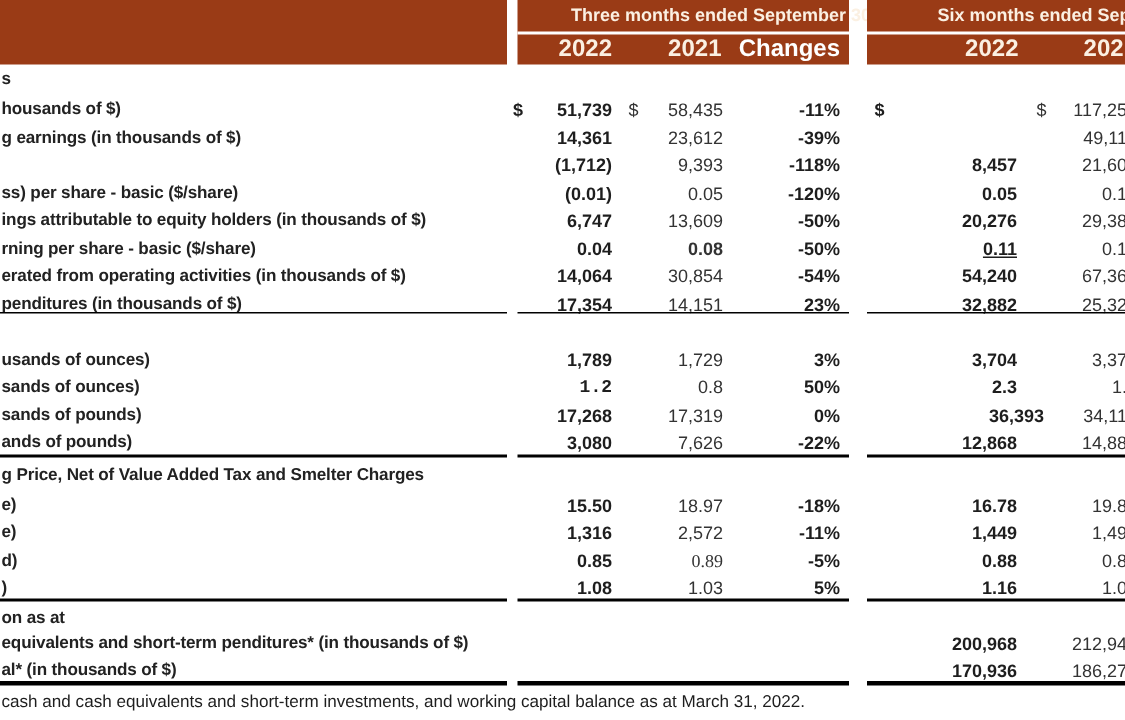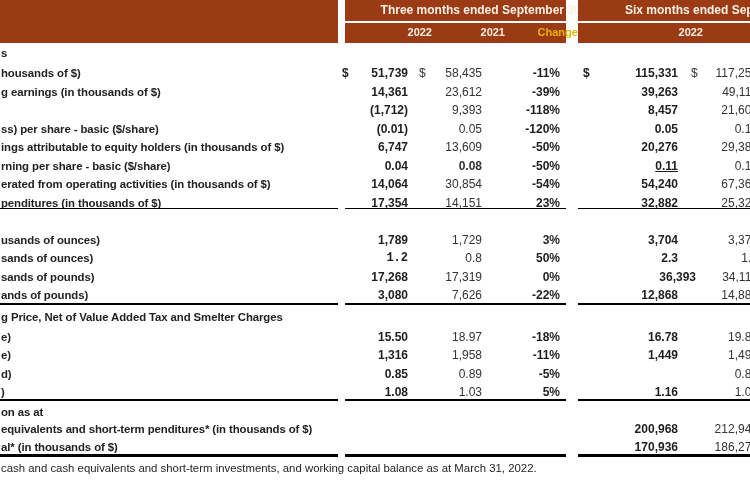--- a/index.html
+++ b/index.html
@@ -10,21 +10,21 @@
   }
   #screen{position:absolute;left:0;top:0;width:750px;height:480px;overflow:hidden;}
   .band{position:absolute;top:0;height:43px;}
   .band-title{
     position:absolute;top:0;height:21px;line-height:21px;
     font-size:12px;font-weight:bold;white-space:nowrap;margin-left:24px;
   }
   .band-divider{position:absolute;background:#ffffff;height:2px;}
   .band-year{
     position:absolute;top:23px;height:19px;line-height:19px;
-    font-size:11px;font-weight:bold;text-align:right;white-space:nowrap;margin-left:24px;
+    font-size:16px;font-weight:bold;text-align:right;white-space:nowrap;
   }
   .row{position:absolute;left:0;width:760px;}
   .lbl{
     position:absolute;left:1px;top:0;font-weight:bold;font-size:11.4px;
     white-space:nowrap;letter-spacing:-0.1px;
   }
   .num{
     position:absolute;top:0;text-align:right;font-size:12px;white-space:nowrap;
     font-variant-numeric:tabular-nums;
   }
@@ -42,52 +42,50 @@
 
 <div id="screen">
 
   <div class="band" style="left: 0px; width: 338px; background: rgb(154, 59, 22);"></div>
 
   <div class="band" style="left: 345px; width: 221px; background: rgb(154, 59, 22);">
     <div class="band-title" style="left: 0px; width: 215px; text-align: right; color: rgb(251, 240, 226);">Three months ended September 30,</div>
     <div class="band-divider" style="left:0;top:20.5px;width:221px;"></div>
     <div class="band-year" style="left: 0px; width: 63px; color: rgb(251, 240, 226);">2022</div>
     <div class="band-year" style="left: 67px; width: 69px; color: rgb(251, 240, 226);">2021</div>
-    <div class="band-year" style="left: 145px; width: 70px; color: #eab308;">Changes</div>
+    <div class="band-year" style="left: 145px; width: 70px; color: #ffffff;">Changes</div>
   </div>
 
   <div class="band" style="left: 578px; width: 172px; background: rgb(154, 59, 22);">
     <div class="band-title" style="left: 23px; color: rgb(251, 240, 226);">Six months ended September 30,</div>
     <div class="band-divider" style="left:0;top:20.5px;width:172px;"></div>
     <div class="band-year" style="left: 12px; width: 89px; color: rgb(251, 240, 226);">2022</div>
     <div class="band-year" style="left: 122px; width: 58px; color: rgb(251, 240, 226);">2021</div>
   </div>
 
   <div id="rows-root">
       <div class="row" style="top: 44px; height: 18.5px; line-height: 18.5px;">
         <span class="lbl">s</span>
       </div>
       <div class="row" style="top: 64px; height: 18.5px; line-height: 18.5px;">
         <span class="lbl">housands of $)</span>
         <span class="num b" style="left: 336px; width: 72px;">51,739</span>
         <span class="num r" style="left: 412px; width: 70px;">58,435</span>
         <span class="num b" style="left: 480px; width: 80px;">-11%</span>
-        <span class="num b" style="left: 590px; width: 88px;">115,331</span>
         <span class="num r" style="left: 700px; width: 58px;">117,253</span>
         <span class="usd b" style="left: 342px;">$</span>
         <span class="usd r" style="left: 419px;">$</span>
         <span class="usd b" style="left: 583px;">$</span>
         <span class="usd r" style="left: 691px;">$</span>
       </div>
       <div class="row" style="top: 82.5px; height: 18.5px; line-height: 18.5px;">
         <span class="lbl">g earnings (in thousands of $)</span>
         <span class="num b" style="left: 336px; width: 72px;">14,361</span>
         <span class="num r" style="left: 412px; width: 70px;">23,612</span>
         <span class="num b" style="left: 480px; width: 80px;">-39%</span>
-        <span class="num b" style="left: 590px; width: 88px;">39,263</span>
         <span class="num r" style="left: 700px; width: 58px;">49,119</span>
       </div>
       <div class="row" style="top: 101px; height: 18.5px; line-height: 18.5px;">
         <span class="num b" style="left: 336px; width: 72px;">(1,712)</span>
         <span class="num r" style="left: 412px; width: 70px;">9,393</span>
         <span class="num b" style="left: 480px; width: 80px;">-118%</span>
         <span class="num b" style="left: 590px; width: 88px;">8,457</span>
         <span class="num r" style="left: 700px; width: 58px;">21,604</span>
       </div>
       <div class="row" style="top: 119.5px; height: 18.5px; line-height: 18.5px;">
@@ -169,30 +167,31 @@
         <span class="lbl">e)</span>
         <span class="num b" style="left: 336px; width: 72px;">15.50</span>
         <span class="num r" style="left: 412px; width: 70px;">18.97</span>
         <span class="num b" style="left: 480px; width: 80px;">-18%</span>
         <span class="num b" style="left: 590px; width: 88px;">16.78</span>
         <span class="num r" style="left: 700px; width: 58px;">19.84</span>
       </div>
       <div class="row" style="top: 346.25px; height: 18.5px; line-height: 18.5px;">
         <span class="lbl">e)</span>
         <span class="num b" style="left: 336px; width: 72px;">1,316</span>
-        <span class="num r" style="left: 412px; width: 70px;">1,958</span>
+        <span class="num r" style="left: 412px; width: 70px;">2,572</span>
         <span class="num b" style="left: 480px; width: 80px;">-11%</span>
         <span class="num b" style="left: 590px; width: 88px;">1,449</span>
         <span class="num r" style="left: 700px; width: 58px;">1,496</span>
       </div>
       <div class="row" style="top: 364.75px; height: 18.5px; line-height: 18.5px;">
         <span class="lbl">d)</span>
         <span class="num b" style="left: 336px; width: 72px;">0.85</span>
-        <span class="num r" style="left: 412px; width: 70px;">0.89</span>
+        <span class="num r" style="left: 412px; width: 70px; font-family: Liberation Serif, serif;">0.89</span>
         <span class="num b" style="left: 480px; width: 80px;">-5%</span>
+        <span class="num b" style="left: 590px; width: 88px;">0.88</span>
         <span class="num r" style="left: 700px; width: 58px;">0.85</span>
       </div>
       <div class="row" style="top: 383.25px; height: 18.5px; line-height: 18.5px;">
         <span class="lbl">)</span>
         <span class="num b" style="left: 336px; width: 72px;">1.08</span>
         <span class="num r" style="left: 412px; width: 70px;">1.03</span>
         <span class="num b" style="left: 480px; width: 80px;">5%</span>
         <span class="num b" style="left: 590px; width: 88px;">1.16</span>
         <span class="num r" style="left: 700px; width: 58px;">1.09</span>
       </div>

